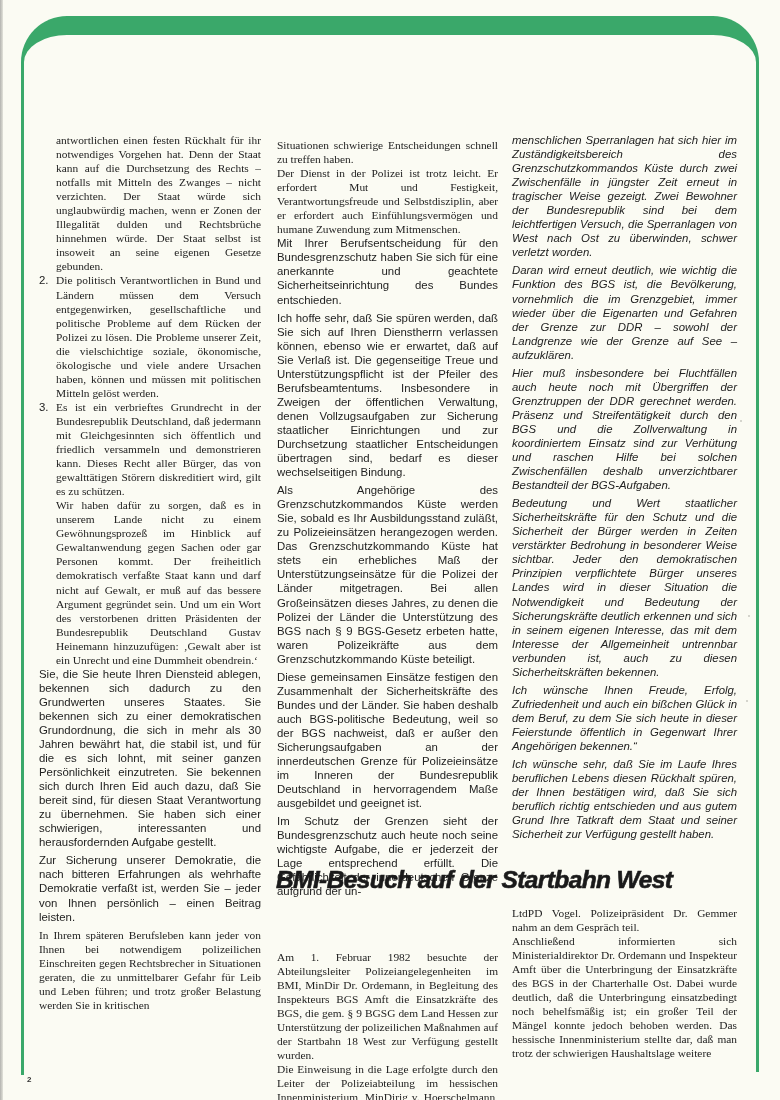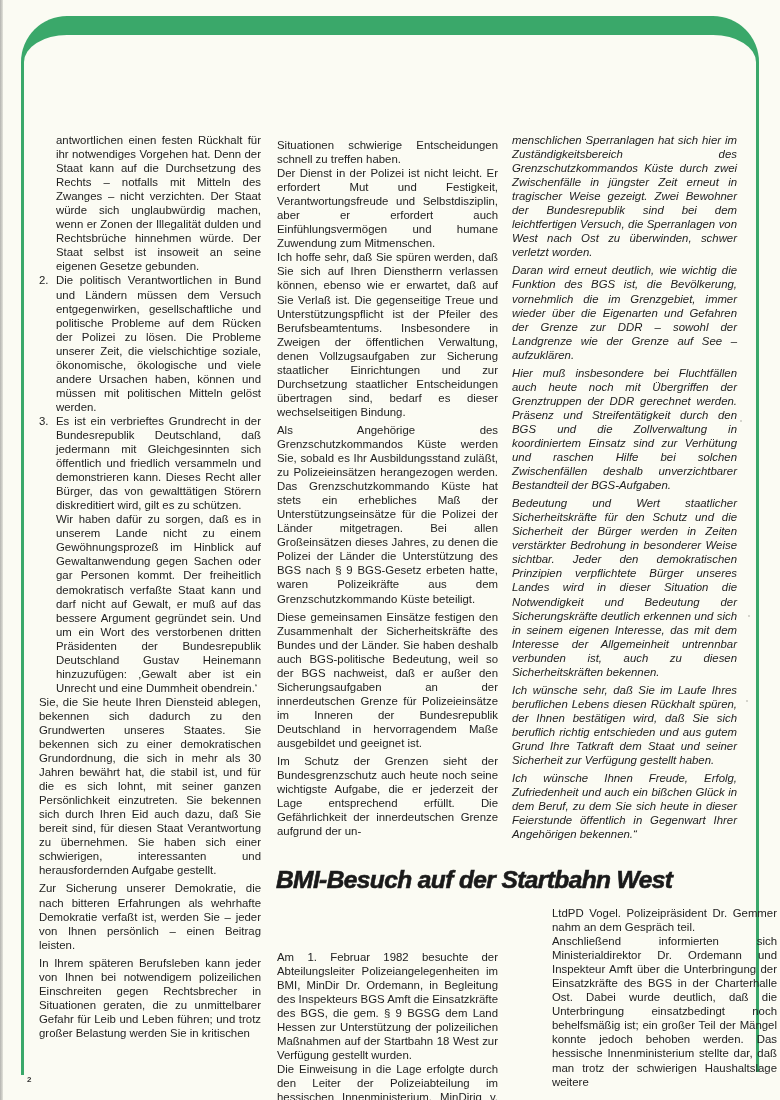--- a/index.html
+++ b/index.html
@@ -31,36 +31,36 @@
     position: absolute; left: 21px; top: 105px; width: 3px; height: 970px; background: #3aa86a;
   }
   .frame-right {
     position: absolute; left: 756px; top: 105px; width: 3px; height: 967px; background: #3aa86a;
   }
   .col {
     position: absolute; font-size: 11.4px; line-height: 14.05px; text-align: justify;
     hyphens: manual;
   }
   .col p { margin: 0 0 4px 0; }
-  .col p.tight { margin-bottom: 0; }
+  .col p.tight { margin-bottom: 0; font-family: Liberation Serif, serif; }
   .c1 { left: 39px; top: 133px; width: 222px; }
   .c2 { left: 277px; top: 138px; width: 221px; }
   .c3 { left: 512px; top: 133px; width: 225px; font-style: italic; }
   .c1 .indent { padding-left: 17px; }
   .c1 .li { position: relative; padding-left: 17px; }
   .c1 .li .num { position: absolute; left: 0; top: 0; }
   .headline {
     position: absolute; left: 276px; top: 866px; width: 470px;
     font-family: "Liberation Sans", sans-serif; font-weight: 900; font-style: italic;
     font-size: 24.5px; letter-spacing: -0.6px; color: #1a1a1a;
     -webkit-text-stroke: 0.6px #1a1a1a;
     white-space: nowrap;
   }
   .c4 { left: 277px; top: 950px; width: 221px; }
-  .c5 { left: 512px; top: 906px; width: 225px; margin-left: 40px; }
+  .c5 { left: 512px; top: 906px; width: 225px; }
   .page-num {
     position: absolute; left: 27px; top: 1075px; font-size: 8px; font-weight: bold; color: #333;
   }
   .speck { position:absolute; width:2px; height:2px; background:#c9c9c0; border-radius:1px; }
 </style>
 </head>
 <body>
 
 <div class="scan-edge"></div>
 
@@ -79,34 +79,35 @@
     <p class="tight">Es ist ein verbrieftes Grundrecht in der Bundesrepublik Deutschland, daß jedermann mit Gleichgesinnten sich öffentlich und friedlich versammeln und demonstrieren kann. Dieses Recht aller Bürger, das von gewalttätigen Störern diskreditiert wird, gilt es zu schützen.</p>
     <p class="tight">Wir haben dafür zu sorgen, daß es in unserem Lande nicht zu einem Gewöhnungsprozeß im Hinblick auf Gewaltanwendung gegen Sachen oder gar Personen kommt. Der freiheitlich demokratisch verfaßte Staat kann und darf nicht auf Gewalt, er muß auf das bessere Argument gegründet sein. Und um ein Wort des verstorbenen dritten Präsidenten der Bundesrepublik Deutschland Gustav Heinemann hinzuzufügen: ‚Gewalt aber ist ein Unrecht und eine Dummheit obendrein.‘</p>
   </div>
   <p>Sie, die Sie heute Ihren Diensteid ablegen, bekennen sich dadurch zu den Grundwerten unseres Staates. Sie bekennen sich zu einer demokratischen Grundordnung, die sich in mehr als 30 Jahren bewährt hat, die stabil ist, und für die es sich lohnt, mit seiner ganzen Persönlichkeit einzutreten. Sie bekennen sich durch Ihren Eid auch dazu, daß Sie bereit sind, für diesen Staat Verantwortung zu übernehmen. Sie haben sich einer schwierigen, interessanten und herausfordernden Aufgabe gestellt.</p>
   <p>Zur Sicherung unserer Demokratie, die nach bitteren Erfahrungen als wehrhafte Demokratie verfaßt ist, werden Sie – jeder von Ihnen persönlich – einen Beitrag leisten.</p>
   <p class="tight">In Ihrem späteren Berufsleben kann jeder von Ihnen bei notwendigem polizeilichen Einschreiten gegen Rechtsbrecher in Situationen geraten, die zu unmittelbarer Gefahr für Leib und Leben führen; und trotz großer Belastung werden Sie in kritischen</p>
 </div>
 
 <div class="col c2">
   <p class="tight">Situationen schwierige Entscheidungen schnell zu treffen haben.</p>
-  <p class="tight">Der Dienst in der Polizei ist nicht leicht. Er erfordert Mut und Festigkeit, Verantwortungsfreude und Selbstdisziplin, aber er erfordert auch Einfühlungsvermögen und humane Zuwendung zum Mitmenschen.</p>
+  <p class="tight">Der Dienst in der Polizei ist trotz leicht. Er erfordert Mut und Festigkeit, Verantwortungsfreude und Selbstdisziplin, aber er erfordert auch Einfühlungsvermögen und humane Zuwendung zum Mitmenschen.</p>
+  <p>Mit Ihrer Berufsentscheidung für den Bundesgrenzschutz haben Sie sich für eine anerkannte und geachtete Sicherheitseinrichtung des Bundes entschieden.</p>
   <p>Ich hoffe sehr, daß Sie spüren werden, daß Sie sich auf Ihren Dienstherrn verlassen können, ebenso wie er erwartet, daß auf Sie Verlaß ist. Die gegenseitige Treue und Unterstützungspflicht ist der Pfeiler des Berufsbeamtentums. Insbesondere in Zweigen der öffentlichen Verwaltung, denen Vollzugsaufgaben zur Sicherung staatlicher Einrichtungen und zur Durchsetzung staatlicher Entscheidungen übertragen sind, bedarf es dieser wechselseitigen Bindung.</p>
   <p>Als Angehörige des Grenzschutzkommandos Küste werden Sie, sobald es Ihr Ausbildungsstand zuläßt, zu Polizeieinsätzen herangezogen werden. Das Grenzschutzkommando Küste hat stets ein erhebliches Maß der Unterstützungseinsätze für die Polizei der Länder mitgetragen. Bei allen Großeinsätzen dieses Jahres, zu denen die Polizei der Länder die Unterstützung des BGS nach § 9 BGS-Gesetz erbeten hatte, waren Polizeikräfte aus dem Grenzschutzkommando Küste beteiligt.</p>
   <p>Diese gemeinsamen Einsätze festigen den Zusammenhalt der Sicherheitskräfte des Bundes und der Länder. Sie haben deshalb auch BGS-politische Bedeutung, weil so der BGS nachweist, daß er außer den Sicherungsaufgaben an der innerdeutschen Grenze für Polizeieinsätze im Inneren der Bundesrepublik Deutschland in hervorragendem Maße ausgebildet und geeignet ist.</p>
   <p>Im Schutz der Grenzen sieht der Bundesgrenzschutz auch heute noch seine wichtigste Aufgabe, die er jederzeit der Lage entsprechend erfüllt. Die Gefährlichkeit der innerdeutschen Grenze aufgrund der un-</p>
 </div>
 
 <div class="col c3">
   <p>menschlichen Sperranlagen hat sich hier im Zuständigkeitsbereich des Grenzschutzkommandos Küste durch zwei Zwischenfälle in jüngster Zeit erneut in tragischer Weise gezeigt. Zwei Bewohner der Bundesrepublik sind bei dem leichtfertigen Versuch, die Sperranlagen von West nach Ost zu überwinden, schwer verletzt worden.</p>
   <p>Daran wird erneut deutlich, wie wichtig die Funktion des BGS ist, die Bevölkerung, vornehmlich die im Grenzgebiet, immer wieder über die Eigenarten und Gefahren der Grenze zur DDR – sowohl der Landgrenze wie der Grenze auf See – aufzuklären.</p>
   <p>Hier muß insbesondere bei Fluchtfällen auch heute noch mit Übergriffen der Grenztruppen der DDR gerechnet werden. Präsenz und Streifentätigkeit durch den BGS und die Zollverwaltung in koordiniertem Einsatz sind zur Verhütung und raschen Hilfe bei solchen Zwischenfällen deshalb unverzichtbarer Bestandteil der BGS-Aufgaben.</p>
   <p>Bedeutung und Wert staatlicher Sicherheitskräfte für den Schutz und die Sicherheit der Bürger werden in Zeiten verstärkter Bedrohung in besonderer Weise sichtbar. Jeder den demokratischen Prinzipien verpflichtete Bürger unseres Landes wird in dieser Situation die Notwendigkeit und Bedeutung der Sicherungskräfte deutlich erkennen und sich in seinem eigenen Interesse, das mit dem Interesse der Allgemeinheit untrennbar verbunden ist, auch zu diesen Sicherheitskräften bekennen.</p>
+  <p>Ich wünsche Ihnen Freude, Erfolg, Zufriedenheit und auch ein bißchen Glück in dem Beruf, zu dem Sie sich heute in dieser Feierstunde öffentlich in Gegenwart Ihrer Angehörigen bekennen.“</p>
   <p>Ich wünsche sehr, daß Sie im Laufe Ihres beruflichen Lebens diesen Rückhalt spüren, der Ihnen bestätigen wird, daß Sie sich beruflich richtig entschieden und aus gutem Grund Ihre Tatkraft dem Staat und seiner Sicherheit zur Verfügung gestellt haben.</p>
-  <p>Ich wünsche Ihnen Freude, Erfolg, Zufriedenheit und auch ein bißchen Glück in dem Beruf, zu dem Sie sich heute in dieser Feierstunde öffentlich in Gegenwart Ihrer Angehörigen bekennen.“</p>
 </div>
 
 <div class="headline">BMI-Besuch auf der Startbahn West</div>
 
 <div class="col c4">
   <p class="tight">Am 1. Februar 1982 besuchte der Abteilungsleiter Polizeiangelegenheiten im BMI, MinDir Dr. Ordemann, in Begleitung des Inspekteurs BGS Amft die Einsatzkräfte des BGS, die gem. § 9 BGSG dem Land Hessen zur Unterstützung der polizeilichen Maßnahmen auf der Startbahn 18 West zur Verfügung gestellt wurden.</p>
   <p class="tight">Die Einweisung in die Lage erfolgte durch den Leiter der Polizeiabteilung im hessischen Innenministerium, MinDirig v. Hoerschelmann, und den Polizeieinsatzleiter</p>
 </div>
 
 <div class="col c5">

